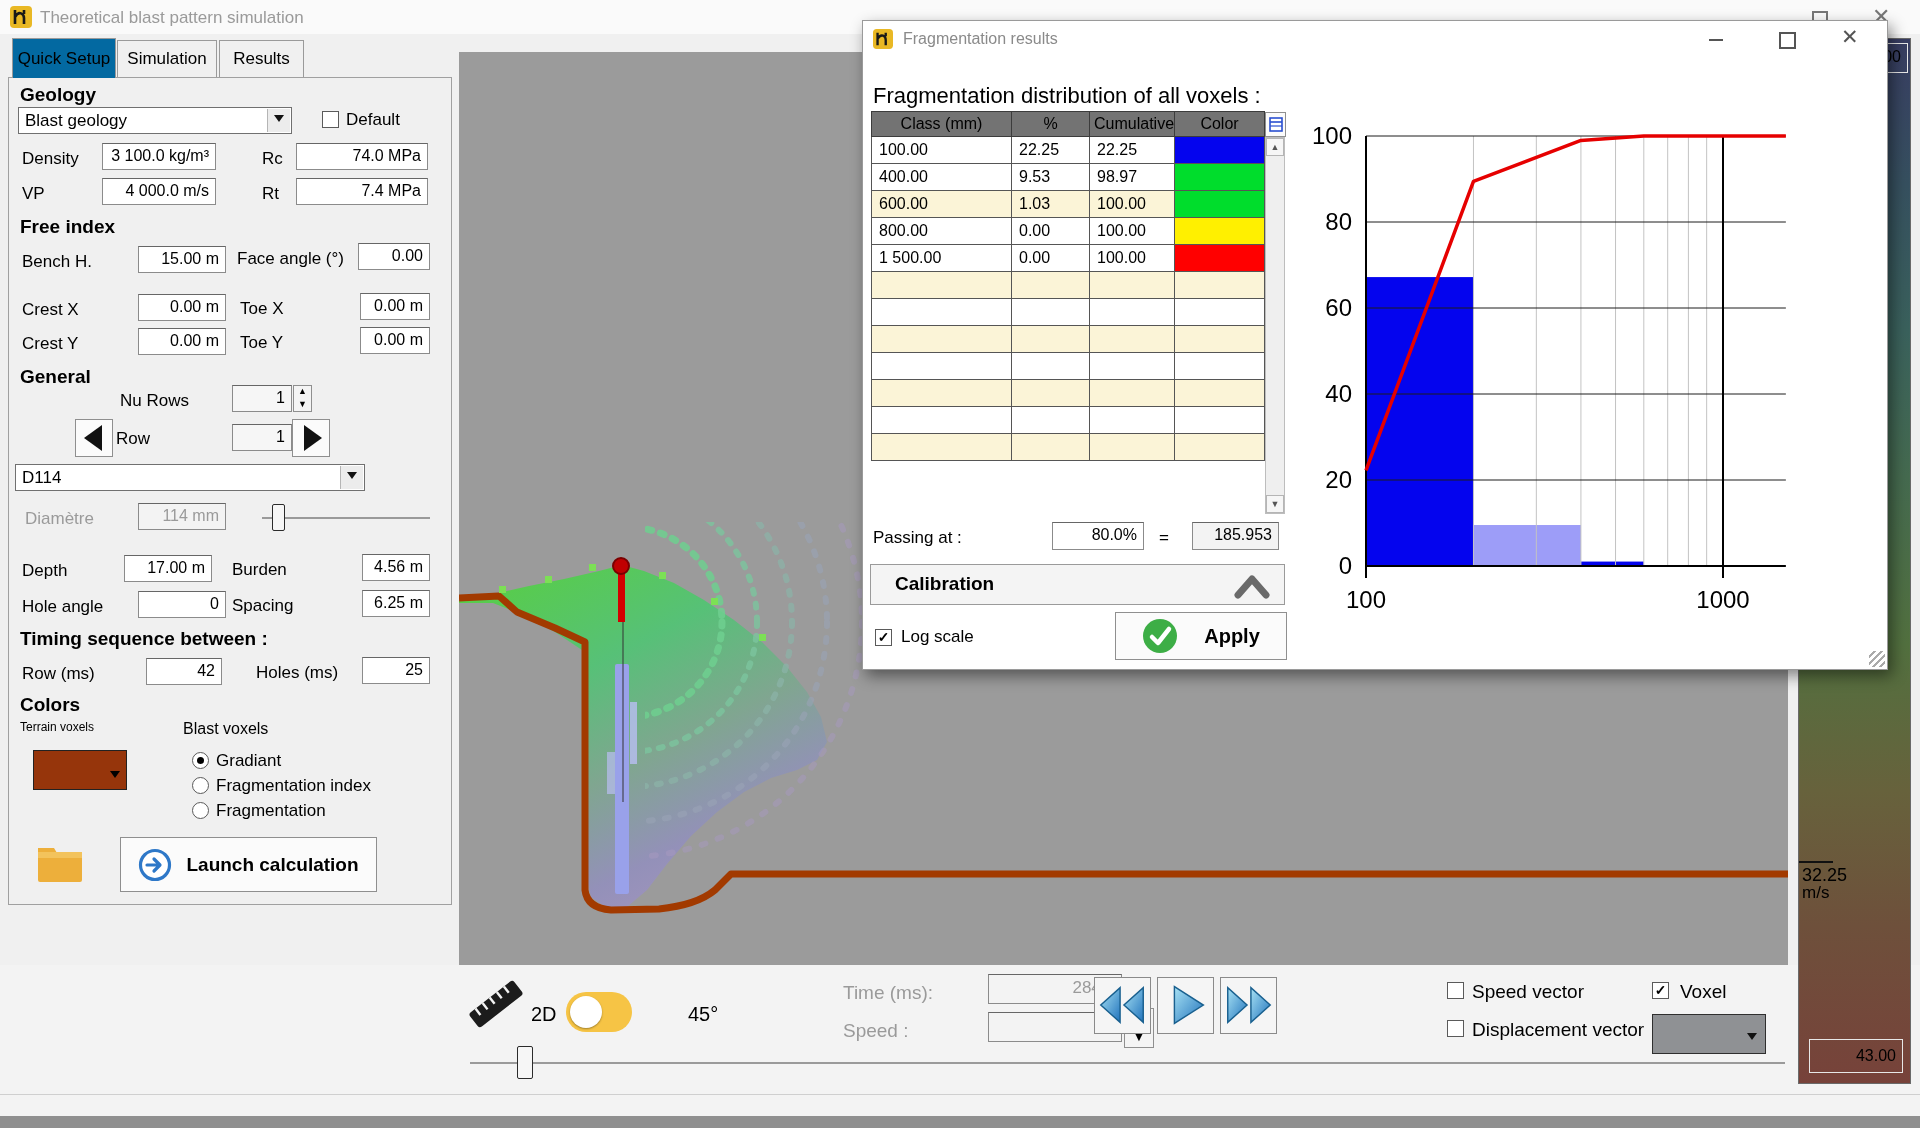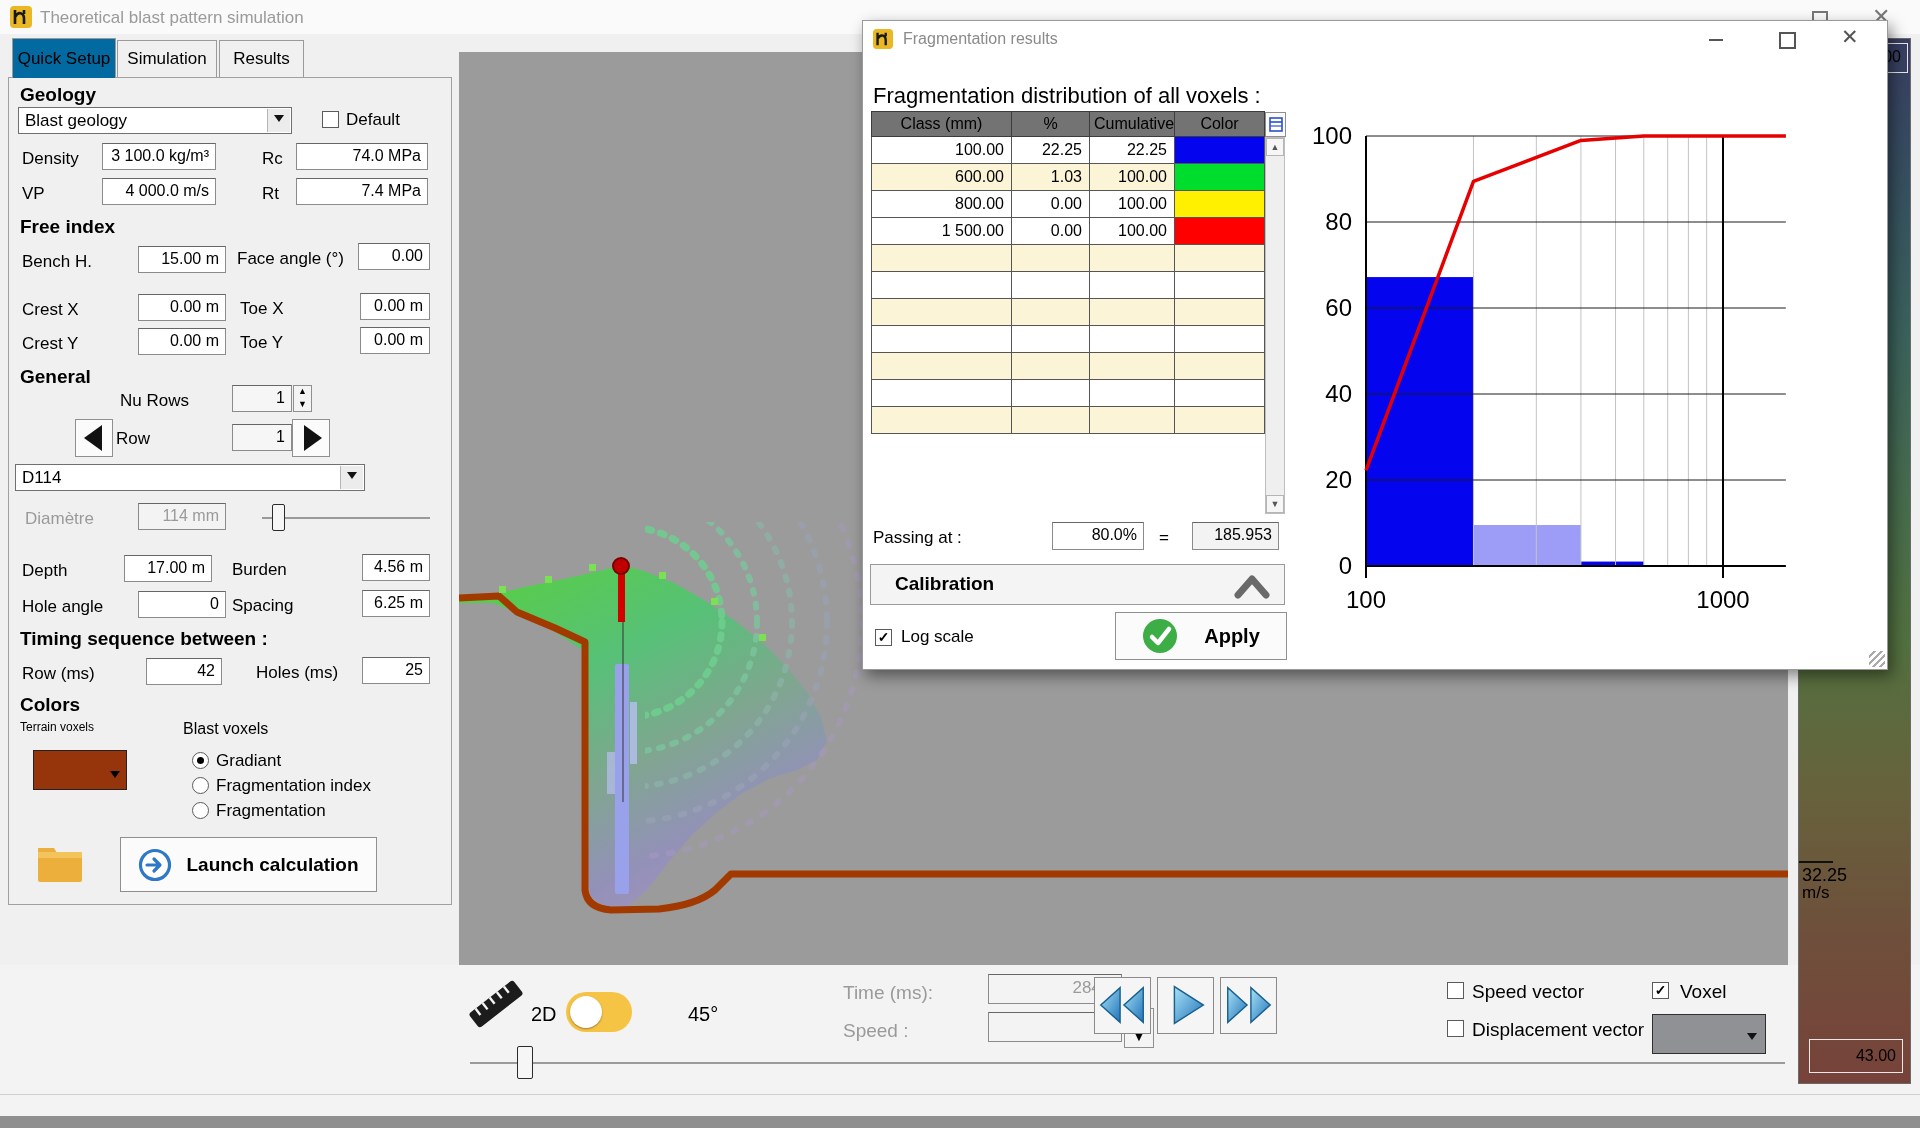--- a/index.html
+++ b/index.html
@@ -44,21 +44,21 @@
   .graydrop{position:absolute;left:1652px;top:1014px;width:114px;height:40px;background:#8f9194;border:1px solid #2f2f2f;box-sizing:border-box}
   .graydrop .tridown{position:absolute;right:8px;top:12px}
   .cscale{position:absolute;left:1798px;top:38px;width:113px;height:1046px;border:1px solid #6a6a6a;box-sizing:border-box;
       background:linear-gradient(180deg,#383d62 0%,#36505f 14%,#3a615c 28%,#456a4f 42%,#52703f 58%,#67623c 72%,#6e503b 85%,#77423a 100%)}
   .cbox{position:absolute;border:1px solid #e8e8e8;color:#000;font-size:16px;text-align:right;padding:4px 6px;box-sizing:border-box}
   .dialog{position:absolute;left:862px;top:20px;width:1026px;height:650px;background:#fff;border:1px solid #9a9a9a;
       box-shadow:4px 6px 14px rgba(0,0,0,.45);box-sizing:border-box;z-index:10}
   .dlg-title{position:absolute;left:40px;top:9px;font-size:16px;color:#8a8a8a}
   table.frag{position:absolute;left:8px;top:90px;border-collapse:collapse;table-layout:fixed;width:393px}
   table.frag th{border:1px solid #3c3c3c;height:24px;font-weight:normal;font-size:16px;background:#737373;text-align:center;padding:0 4px}
-  table.frag td{border:1px solid #555;height:26px;font-size:16px;text-align:right;padding:0 7px;background:#fff}
+  table.frag td{border:1px solid #555;height:26px;font-size:16px;padding:0 7px;background:#fff}
   table.frag tr.alt td{background:#fbf4d7}
   table.frag td.colorcell{padding:0}
   .sbar{position:absolute;left:402px;top:116px;width:20px;height:377px;background:#efefef;border:1px solid #bdbdbd;box-sizing:border-box}
   .sbar .sb{position:absolute;left:0;width:18px;height:18px;background:#f6f6f6;border:1px solid #b5b5b5;box-sizing:border-box;
         font-size:9px;line-height:16px;text-align:center;color:#555}
   .calib{position:absolute;left:7px;top:543px;width:415px;height:41px;background:#f4f4f4;border:1px solid #9a9a9a;box-sizing:border-box}
   .grip{position:absolute;right:2px;bottom:2px;width:16px;height:16px;
         background:repeating-linear-gradient(135deg,transparent 0 3px,#aaa 3px 5px)}
   .wbtn{position:absolute;color:#777;cursor:pointer}
 </style>
@@ -334,20 +334,26 @@
       <th>Cumulative</th>
       <th>Color</th>
     </tr>
       </thead>
     <tbody id="frag-rows">
         <tr>
           <td>100.00</td>
           <td>22.25</td>
           <td>22.25</td>
           <td class="colorcell" style="background: rgb(4, 4, 238);"></td>
+        </tr>
+        <tr>
+          <td>400.00</td>
+          <td>9.53</td>
+          <td>98.97</td>
+          <td class="colorcell" style="background: rgb(0, 221, 44);"></td>
         </tr>
         <tr class="alt">
           <td>600.00</td>
           <td>1.03</td>
           <td>100.00</td>
           <td class="colorcell" style="background: rgb(0, 221, 44);"></td>
         </tr>
         <tr>
           <td>800.00</td>
           <td>0.00</td>

